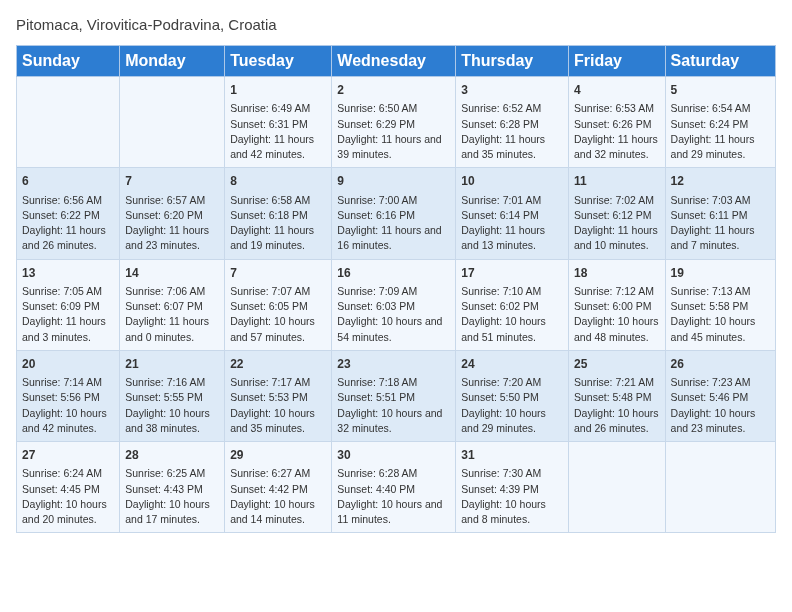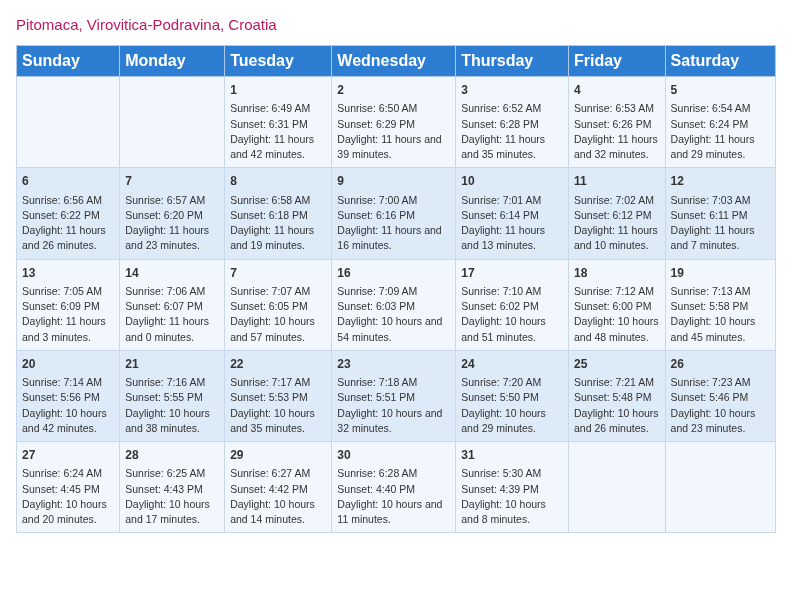--- a/index.html
+++ b/index.html
@@ -37,21 +37,21 @@
     .title-section {
       text-align: right;
     }
     .main-title {
       font-size: 36px;
       font-weight: bold;
       color: #333;
     }
     .subtitle {
       font-size: 15px;
-      color: #be185d;
+      color: #404040;
     }
     table {
       width: 100%;
       border-collapse: collapse;
       font-size: 11px;
     }
     thead tr {
       background-color: #2d7dd2;
       color: #fff;
     }
@@ -298,21 +298,21 @@
 Daylight: 10 hours and 14 minutes.</div>
         </td>
         <td>
           <span class="day-num">30</span>
           <div class="day-info" style="white-space: pre-line;">Sunrise: 6:28 AM
 Sunset: 4:40 PM
 Daylight: 10 hours and 11 minutes.</div>
         </td>
         <td>
           <span class="day-num">31</span>
-          <div class="day-info" style="white-space: pre-line;">Sunrise: 5:30 AM
+          <div class="day-info" style="white-space: pre-line;">Sunrise: 7:30 AM
 Sunset: 4:39 PM
 Daylight: 10 hours and 8 minutes.</div>
         </td>
         <td></td>
         <td></td>
       </tr>
     </tbody>
 </table>
 
 </body></html>

